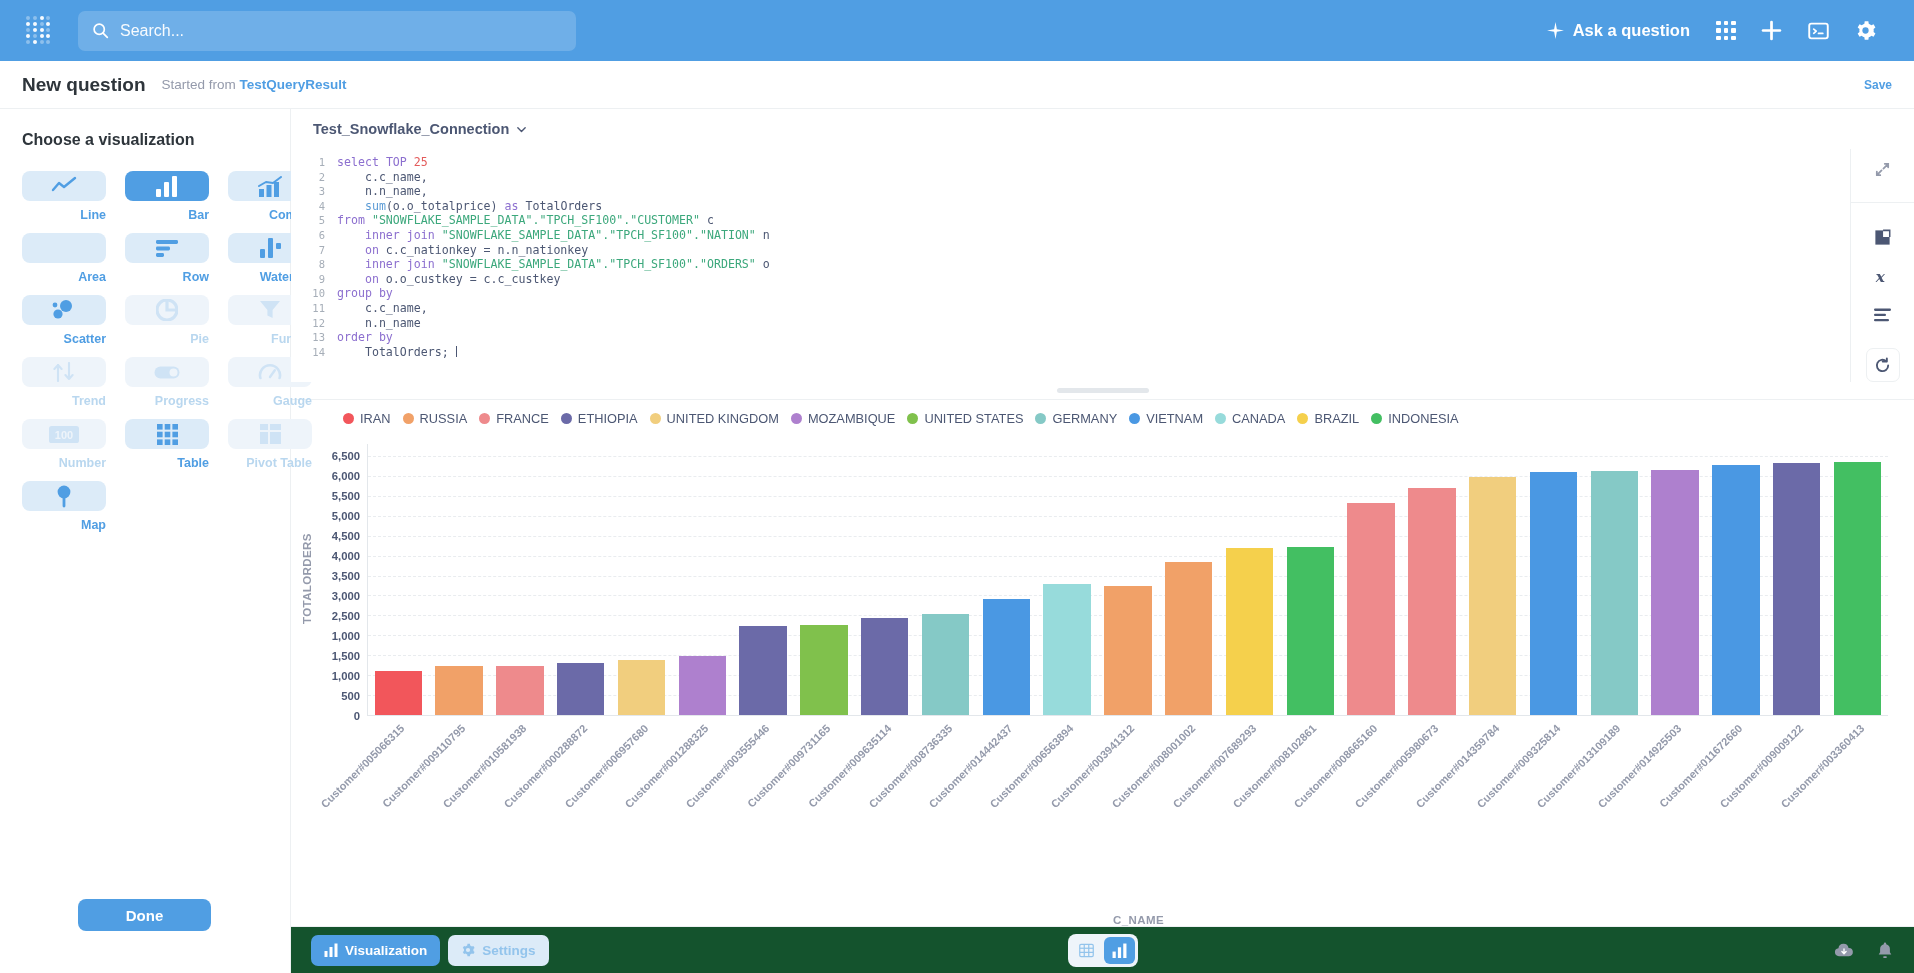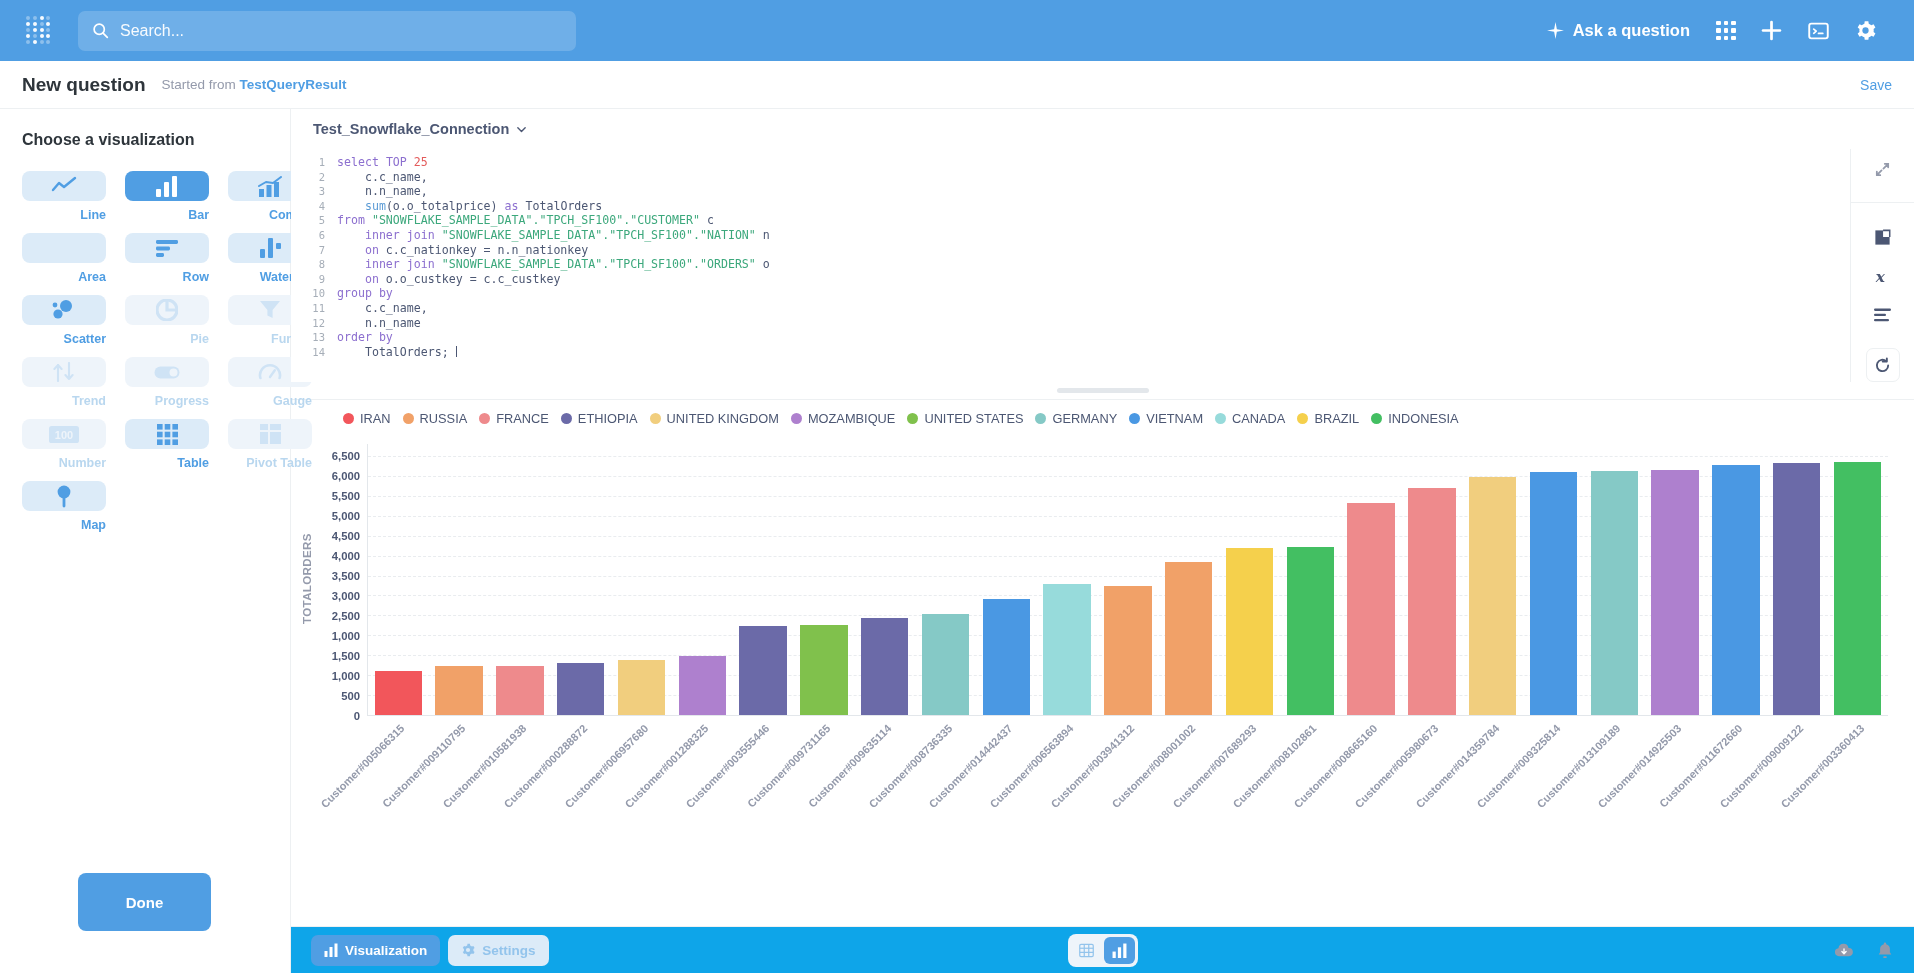--- a/index.html
+++ b/index.html
@@ -37,42 +37,42 @@
   .grid9 i { width: 4.5px; height: 4.5px; background: #fff; border-radius: 1px; }
 
   
   .subhead {
     height: 48px; display: flex; align-items: center; padding: 0 22px;
     border-bottom: 1px solid #EDF0F2; background: #fff;
   }
   .subhead .title { font-size: 19px; font-weight: 700; color: #2E353B; }
   .subhead .started { font-size: 13.5px; color: #949AAB; margin-left: 16px; }
   .subhead .started a { color: #509EE3; text-decoration: none; font-weight: 700; }
-  .subhead .save { margin-left: auto; color: #509EE3; font-size: 14px; font-weight: 400; cursor: pointer; }
+  .subhead .save { margin-left: auto; color: #509EE3; font-size: 12px; font-weight: 700; cursor: pointer; }
 
   
   .body { display: flex; height: 864px; }
 
   
   .sidebar { width: 290px; flex: 0 0 290px; background: #fff; padding: 22px 0 0 22px; position: relative;}
   .sb-title { font-size: 16px; font-weight: 700; color: #2E353B; margin-bottom: 22px; }
   .viz-grid { display: grid; grid-template-columns: repeat(3, 84px); gap: 11px 19px; }
   .viz-cell { width: 84px; display: flex; flex-direction: column; align-items: flex-end; cursor: pointer; }
   .viz-tile {
     width: 84px; height: 30px; border-radius: 8px;
     background: #DCEBF8; display: flex; align-items: center; justify-content: center;
   }
   .viz-cell.sel .viz-tile { background: #509EE3; }
   .viz-cell.dis .viz-tile { background: #EEF4FA; }
   .viz-lbl { font-size: 12.5px; font-weight: 700; color: #509EE3; margin-top: 7px; }
   .viz-cell.sel .viz-lbl { color: #509EE3; }
   .viz-cell.dis .viz-lbl { color: #B9D7EF; }
   .done-btn {
     position: absolute; left: 78px; bottom: 42px;
-    width: 133px; height: 58px; border-radius: 8px; background: #509EE3;
+    width: 133px; height: 32px; border-radius: 8px; background: #509EE3;
     color: #fff; font-size: 15px; font-weight: 700;
     display: flex; align-items: center; justify-content: center; cursor: pointer; border: none;
   }
 
   
   .main { flex: 1; display: flex; flex-direction: column; border-left: 1px solid #EDF0F2; min-width: 0;}
   .editor-head {
     height: 40px; display: flex; align-items: center; padding: 0 22px;
     font-size: 14.5px; color: #4C5773; font-weight: 700; gap: 7px;
   }
@@ -146,21 +146,21 @@
     text-align: right;
   }
   .xaxis-title {
     text-align: center; font-size: 11.5px; font-weight: 700; color: #949AAB;
     letter-spacing: .4px; margin-top: 88px; padding-left: 72px;
   }
 
   
   .botbar {
     height: 47px; display: flex; align-items: center; padding: 0 20px;
-    border-top: 1px solid #EDF0F2; position: relative; background:#0ea5e9;
+    border-top: 1px solid #EDF0F2; position: relative; background:#14532d;
   }
   .chip {
     height: 31px; border-radius: 7px; display: flex; align-items: center; gap: 7px;
     padding: 0 13px; font-size: 13.5px; font-weight: 700; cursor: pointer;
   }
   .chip.on { background: #509EE3; color: #fff; }
   .chip.off { background: #DCEBF8; color: #93C4EC; margin-left: 8px; }
   .center-toggle {
     position: absolute; left: 50%; transform: translateX(-50%);
     display: flex; align-items: center; background: #EEF4FA; border-radius: 8px; padding: 3px; gap: 2px;
@@ -760,20 +760,21 @@
               </div>
               <div class="xl-slot">
                 <span class="xl-txt">Customer#009009122</span>
               </div>
               <div class="xl-slot">
                 <span class="xl-txt">Customer#003360413</span>
               </div>
             </div>
         </div>
       </div>
+      <div class="xaxis-title">C_NAME</div>
     </div>
 
     <div class="botbar">
       <div class="chip on">
         <svg width="14" height="14" viewBox="0 0 14 14">
           <rect x="0.5" y="8" width="3" height="6" fill="#fff"></rect>
           <rect x="5.5" y="4" width="3" height="10" fill="#fff"></rect>
           <rect x="10.5" y="0.5" width="3" height="13.5" fill="#fff"></rect>
         </svg>
         <span>Visualization</span>

